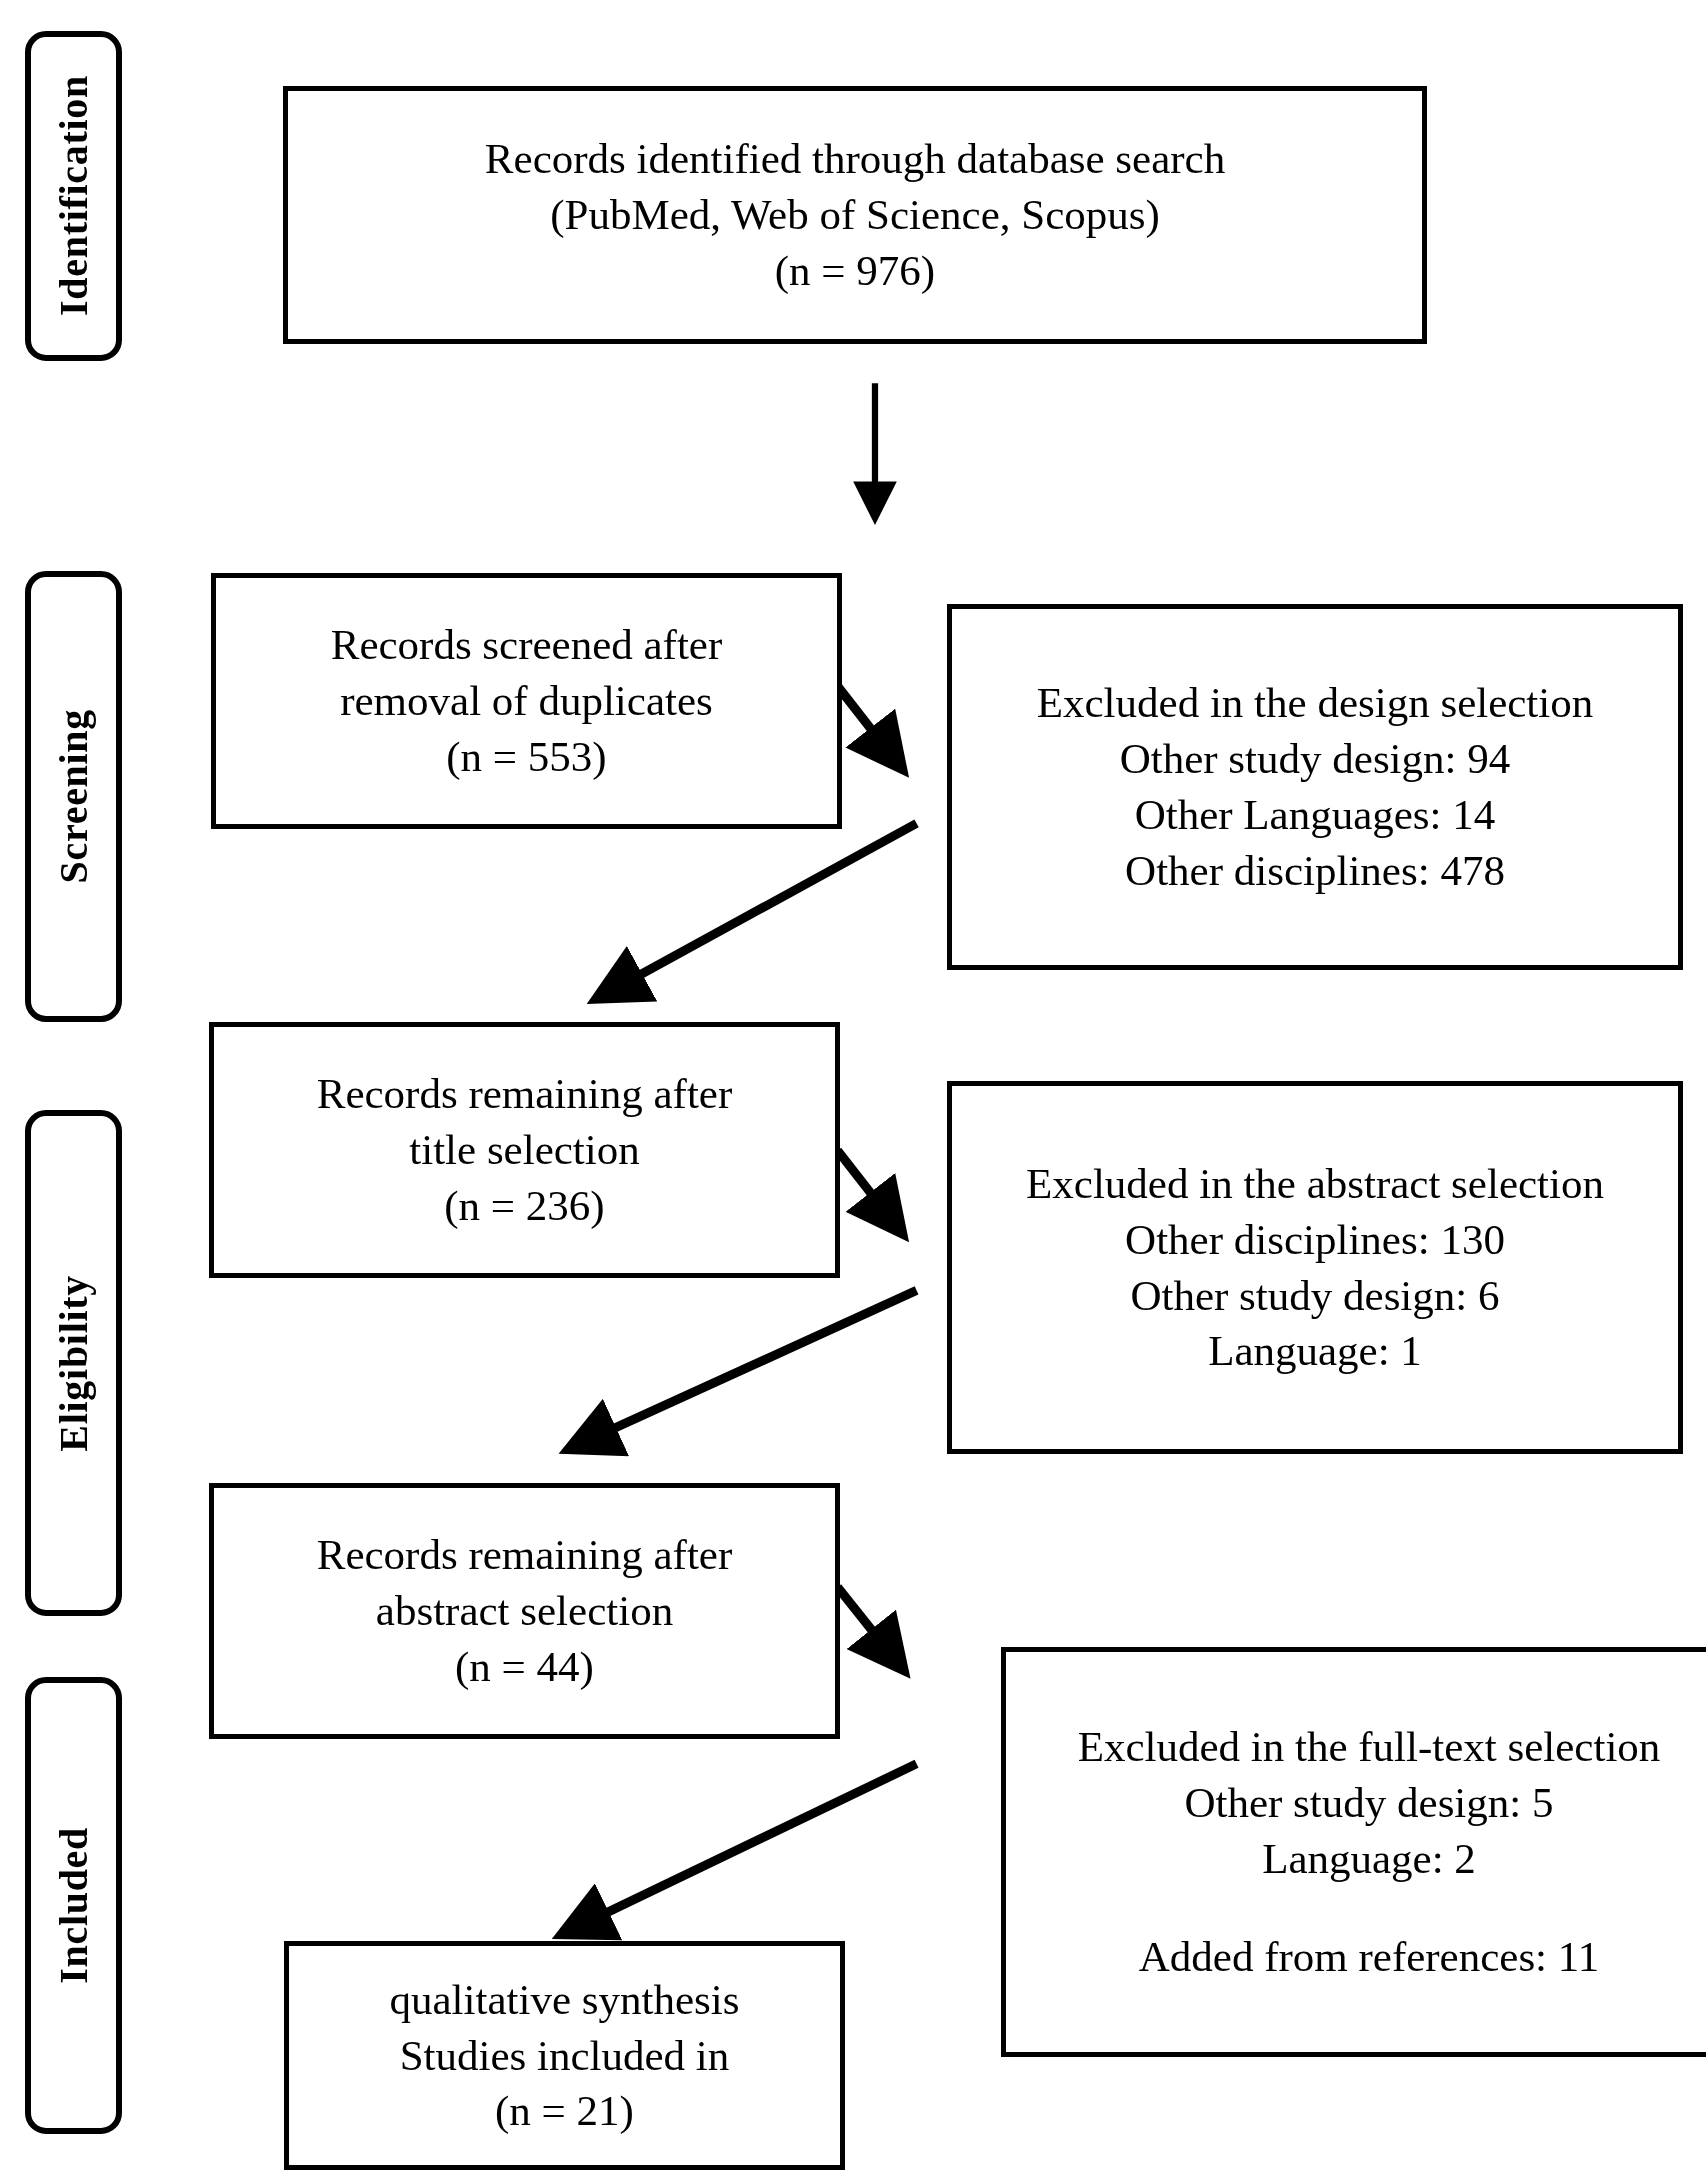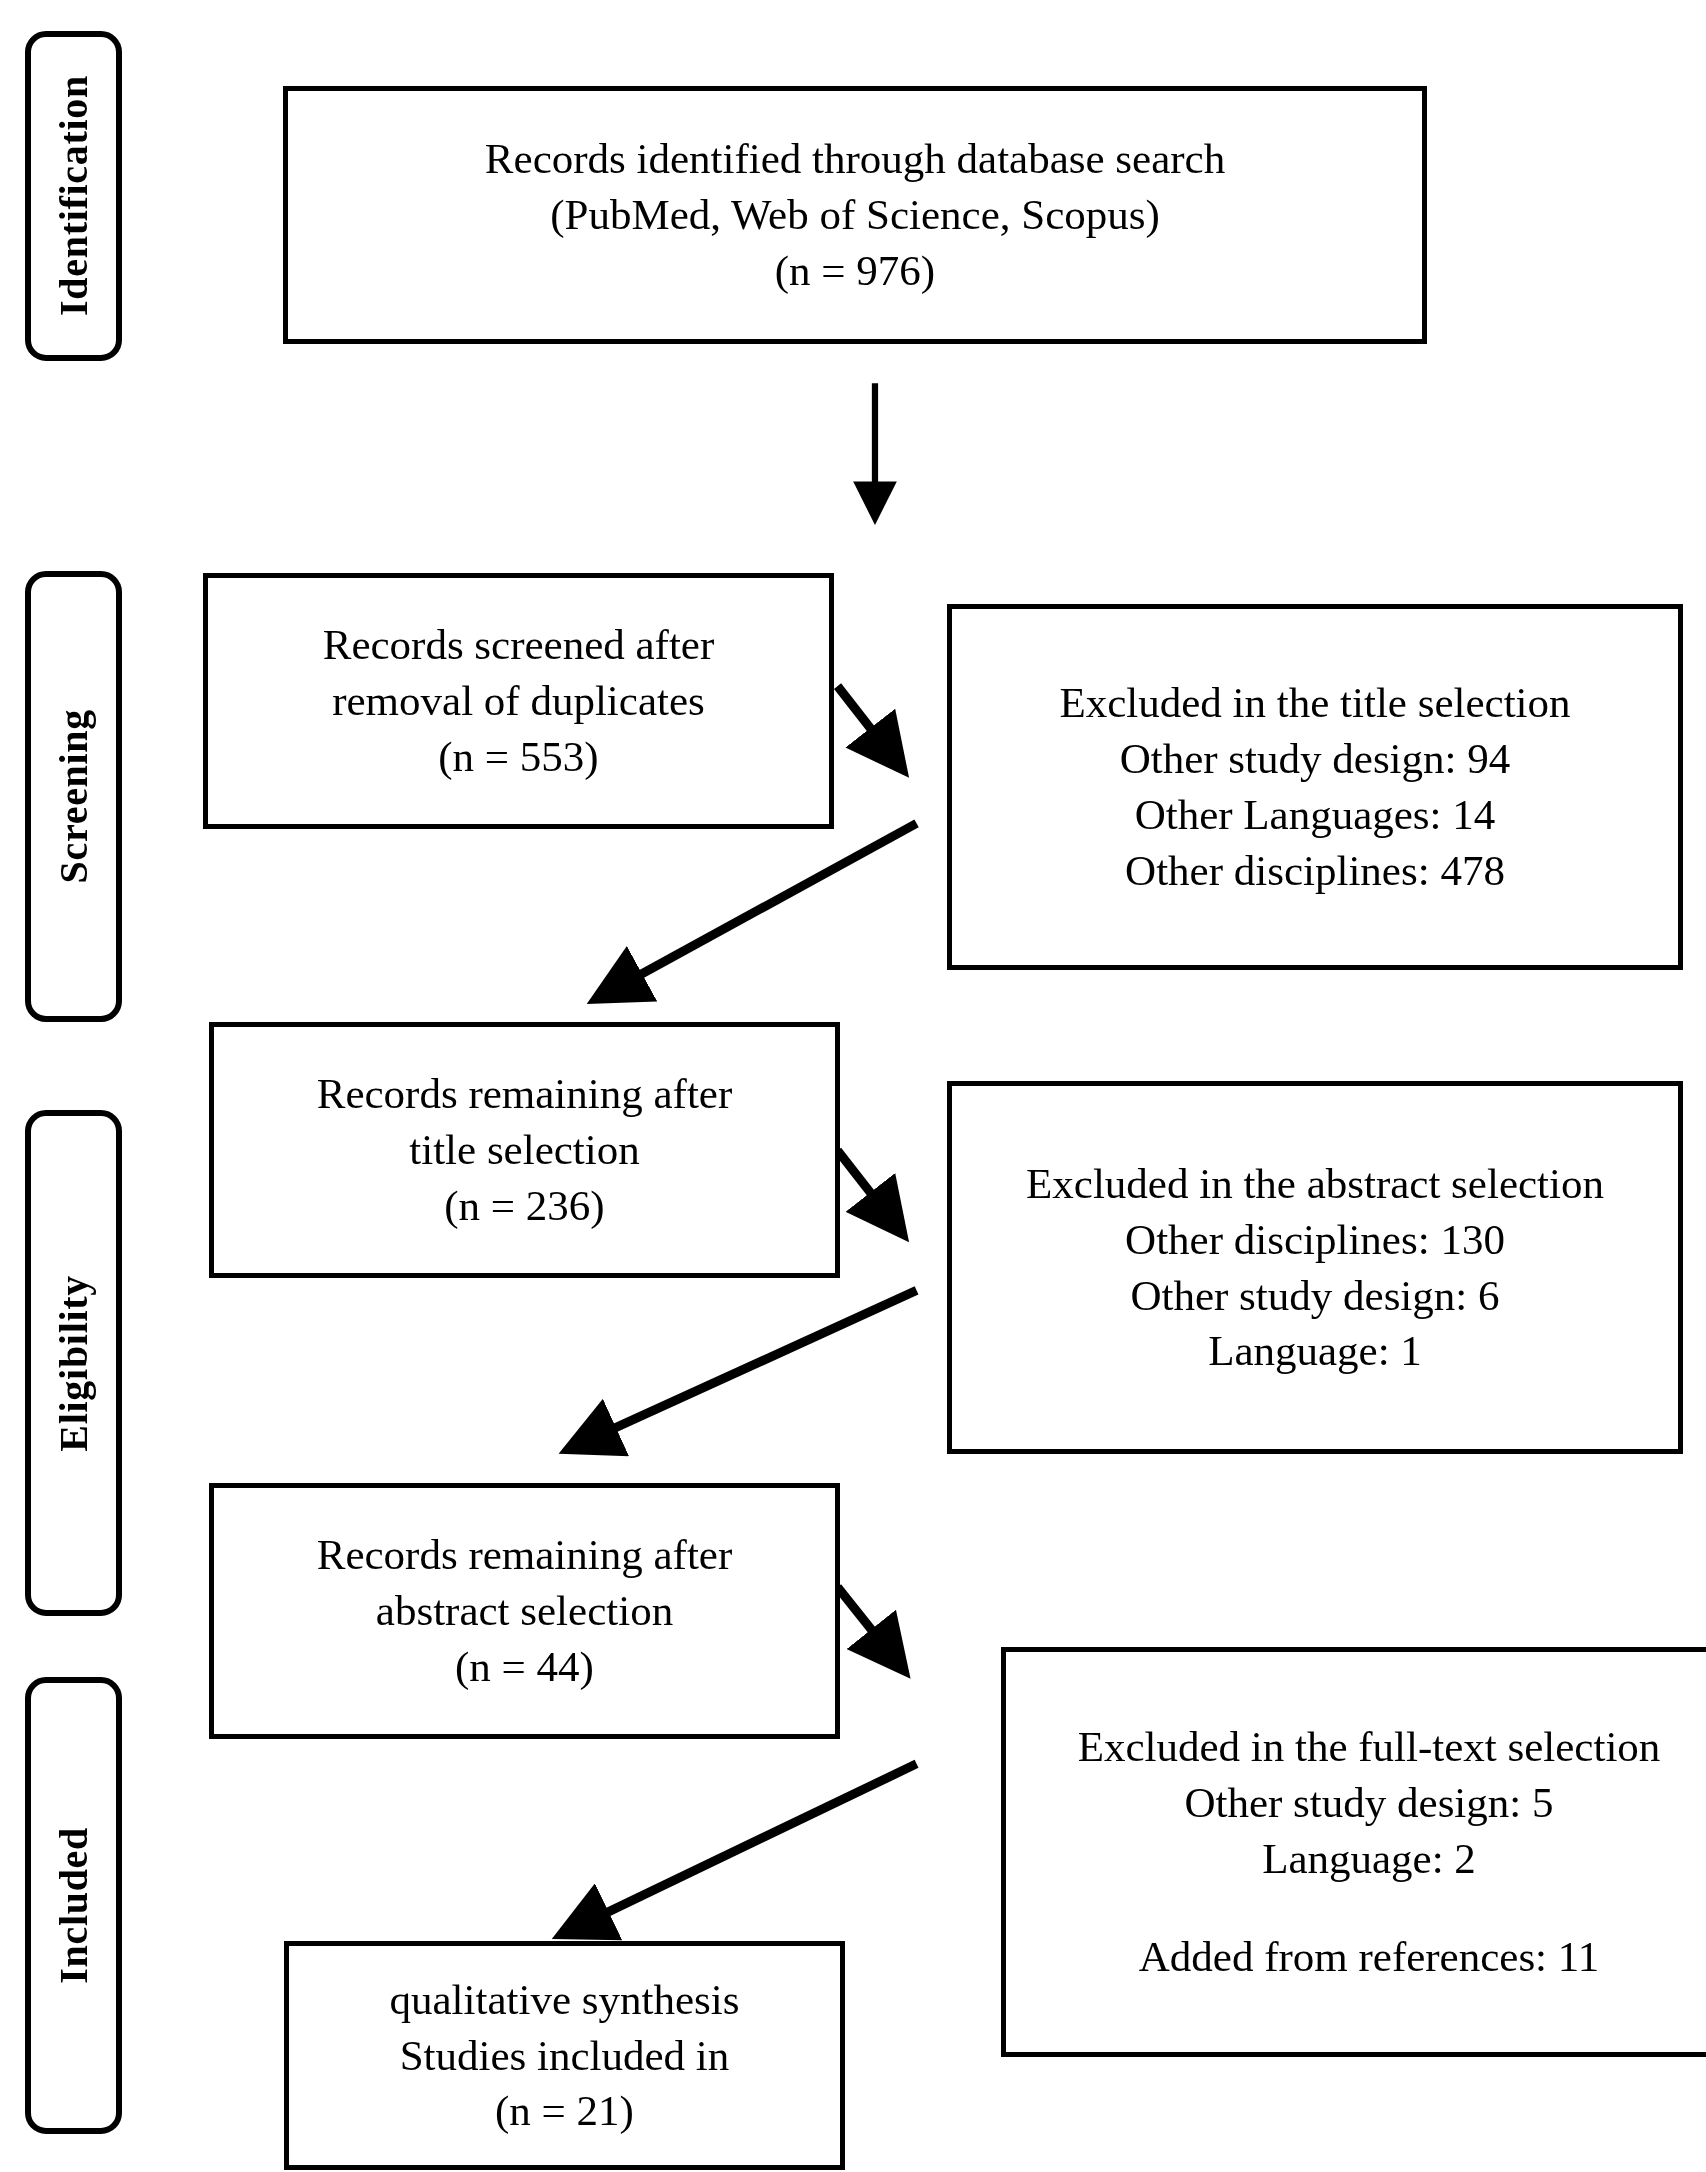--- a/index.html
+++ b/index.html
@@ -108,28 +108,28 @@
   <div class="stage-pill" style="left:25px; top:1677px; width:97px; height:457px;">
     <span class="stage-pill-label">Included</span>
   </div>
 
   <div class="flow-box" style="left:283px; top:86px; width:1144px; height:258px;">
     <div class="flow-box-line">Records identified through database search</div>
     <div class="flow-box-line">(PubMed, Web of Science, Scopus)</div>
     <div class="flow-box-line">(n = 976)</div>
   </div>
 
-  <div class="flow-box" style="left:203px; top:573px; width:631px; height:256px;">
+  <div class="flow-box" style="left:211px; top:573px; width:631px; height:256px;">
     <div class="flow-box-line">Records screened after</div>
     <div class="flow-box-line">removal of duplicates</div>
     <div class="flow-box-line">(n = 553)</div>
   </div>
 
   <div class="flow-box" style="left:947px; top:604px; width:736px; height:366px;">
-    <div class="flow-box-line">Excluded in the title selection</div>
+    <div class="flow-box-line">Excluded in the design selection</div>
     <div class="flow-box-line">Other study design: 94</div>
     <div class="flow-box-line">Other Languages: 14</div>
     <div class="flow-box-line">Other disciplines: 478</div>
   </div>
 
   <div class="flow-box" style="left:209px; top:1022px; width:631px; height:256px;">
     <div class="flow-box-line">Records remaining after</div>
     <div class="flow-box-line">title selection</div>
     <div class="flow-box-line">(n = 236)</div>
   </div>

